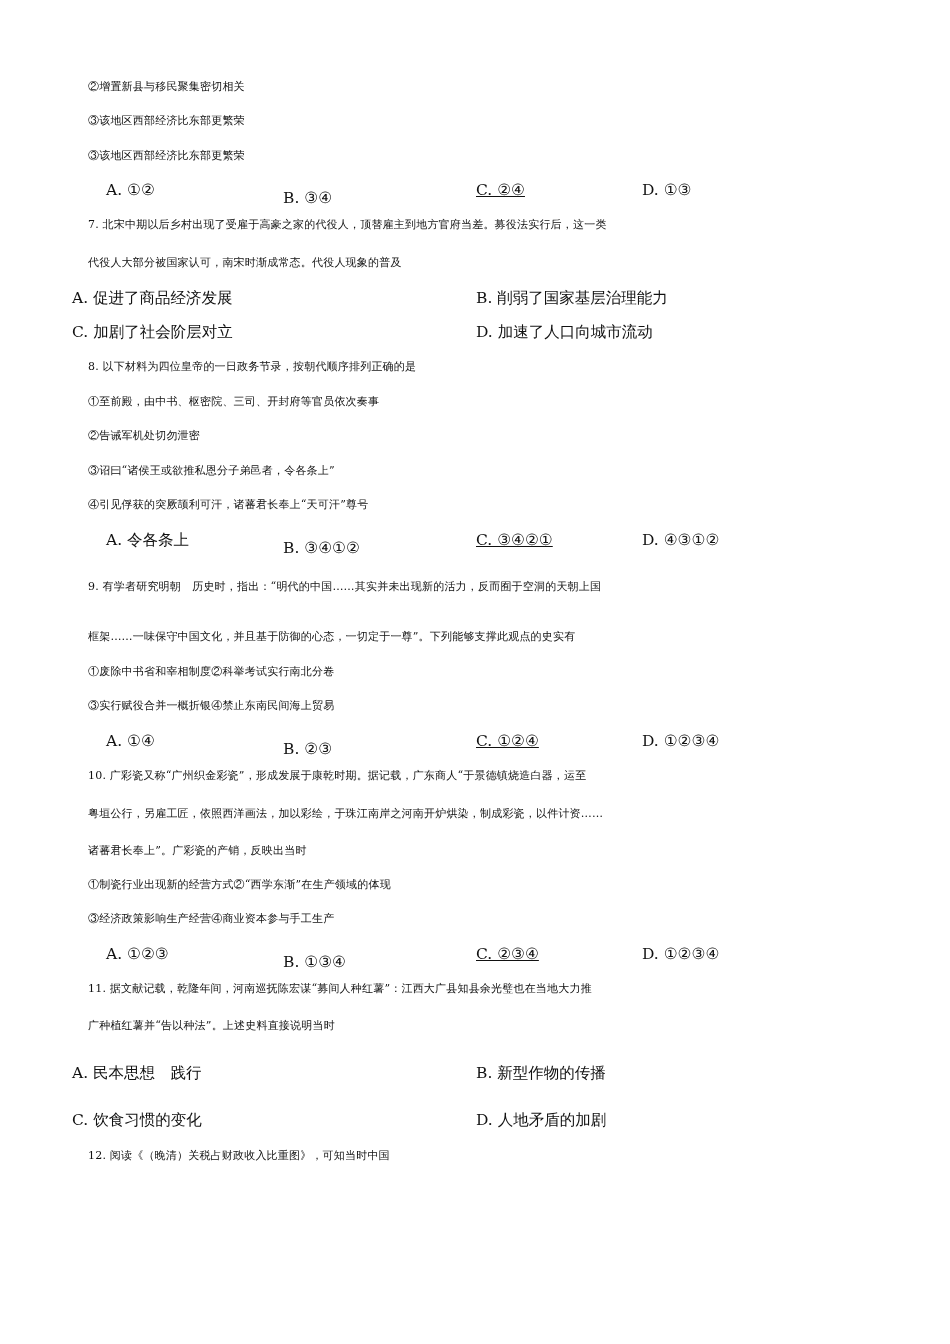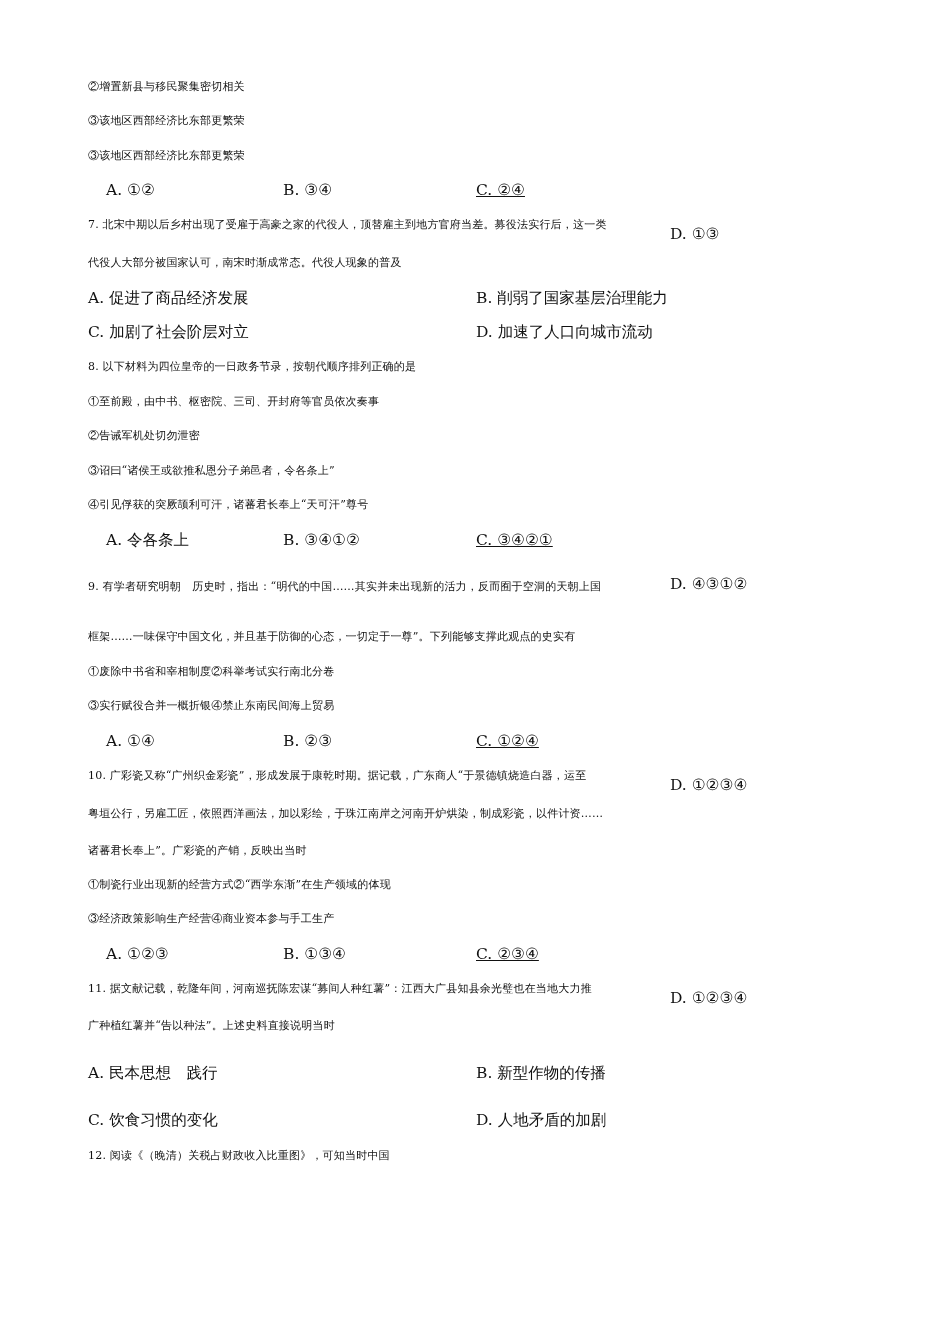--- a/index.html
+++ b/index.html
@@ -1,21 +1,21 @@
 <!DOCTYPE html>
 <html><head>
 <meta charset="utf-8">
 <style>
   html, body { margin: 0; padding: 0; background: #ffffff; }
   body { width: 950px; height: 1344px; position: relative; overflow: hidden;
          font-family: "DejaVu Serif", "Liberation Serif", serif; color: #111; }
   .line { position: absolute; left: 88px; font-size: 11px; line-height: 20px; white-space: nowrap; letter-spacing: 0.2px; }
   .opt { position: absolute; font-size: 15.5px; line-height: 20px; white-space: nowrap; }
-  .c1 { left: 88px; margin-left: 18px; } .c2 { left: 283px; } .c3 { left: 476px; text-decoration: underline; } .c4 { left: 670px; margin-top: 44px; }
-  .h1 { left: 88px; } .h2 { left: 476px; }
+  .c1 { left: 88px; margin-left: 18px; } .c2 { left: 283px; margin-top: 8px; } .c3 { left: 476px; text-decoration: underline; } .c4 { left: 642px; }
+  .h1 { left: 72px; } .h2 { left: 476px; }
 </style>
 </head>
 <body>
 
 <div>
 
   <div class="line" style="top:77px">②增置新县与移民聚集密切相关</div>
   <div class="line" style="top:111px">③该地区西部经济比东部更繁荣</div>
   <div class="line" style="top:146px">③该地区西部经济比东部更繁荣</div>
   <div class="opt c1" style="top:180px">A. ①②</div>

